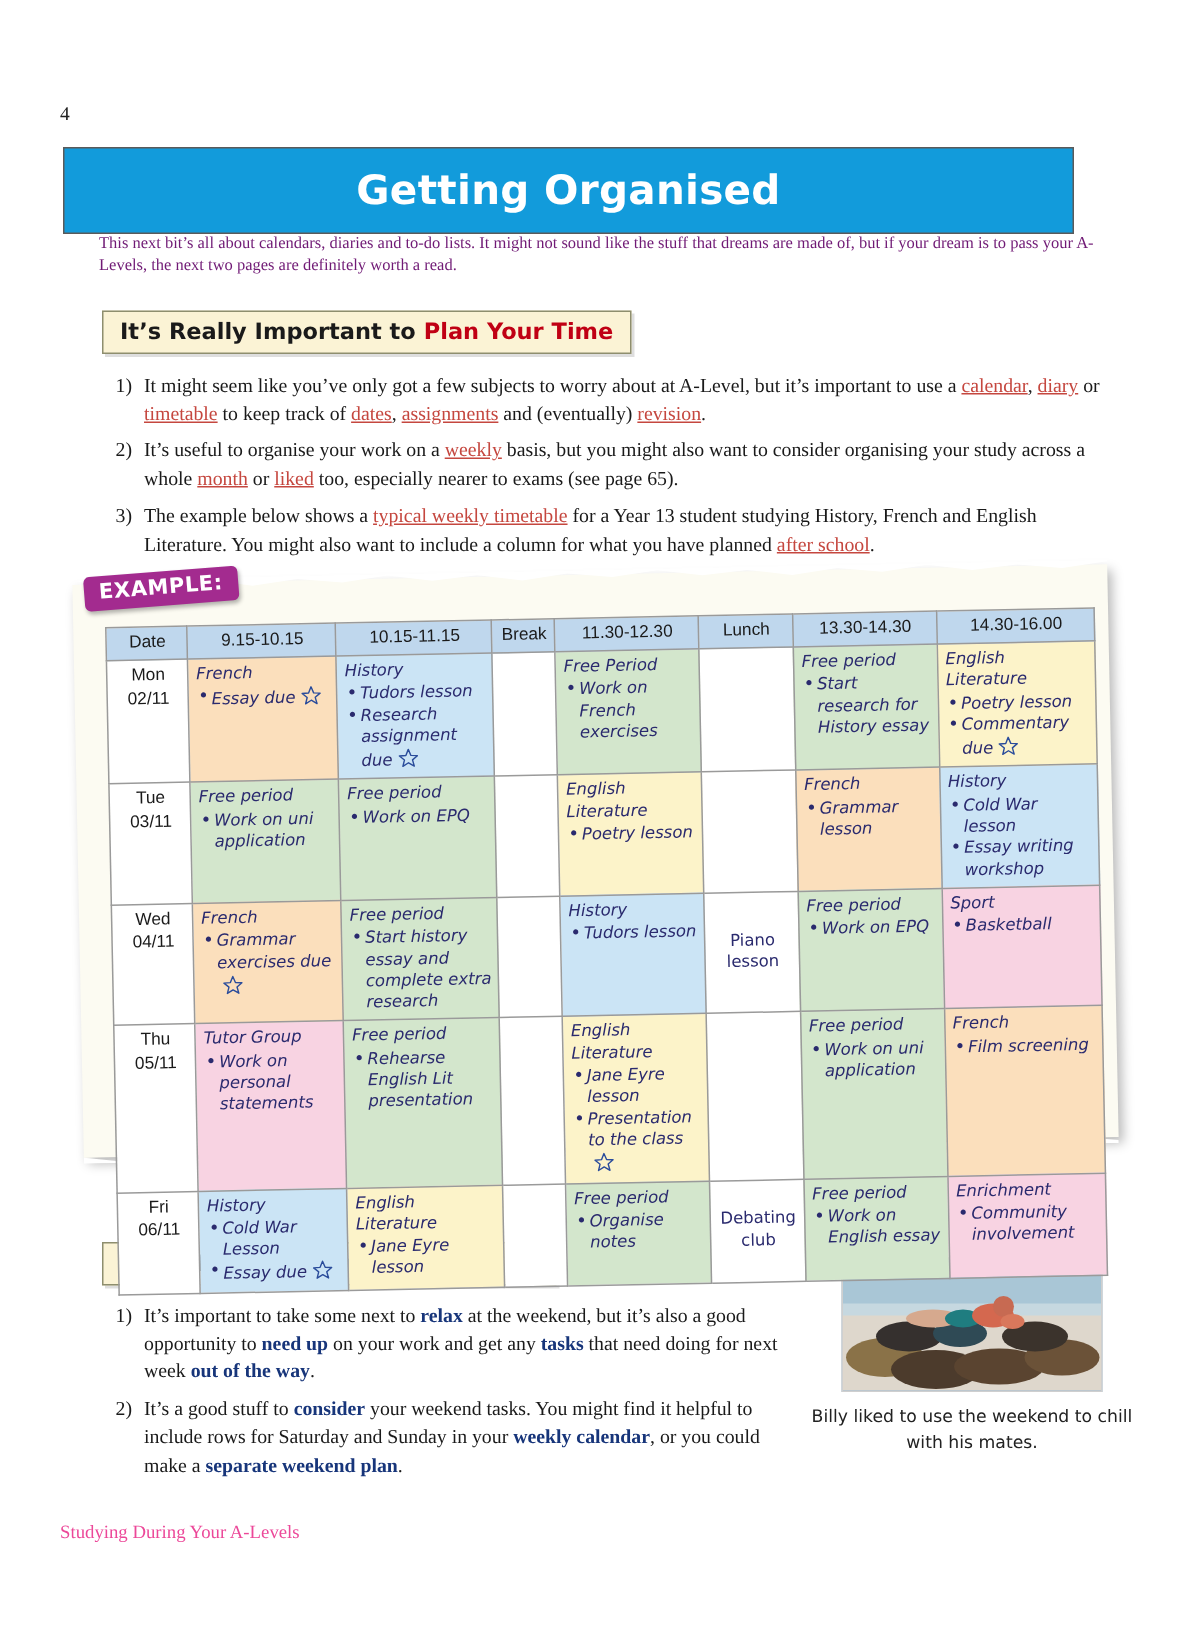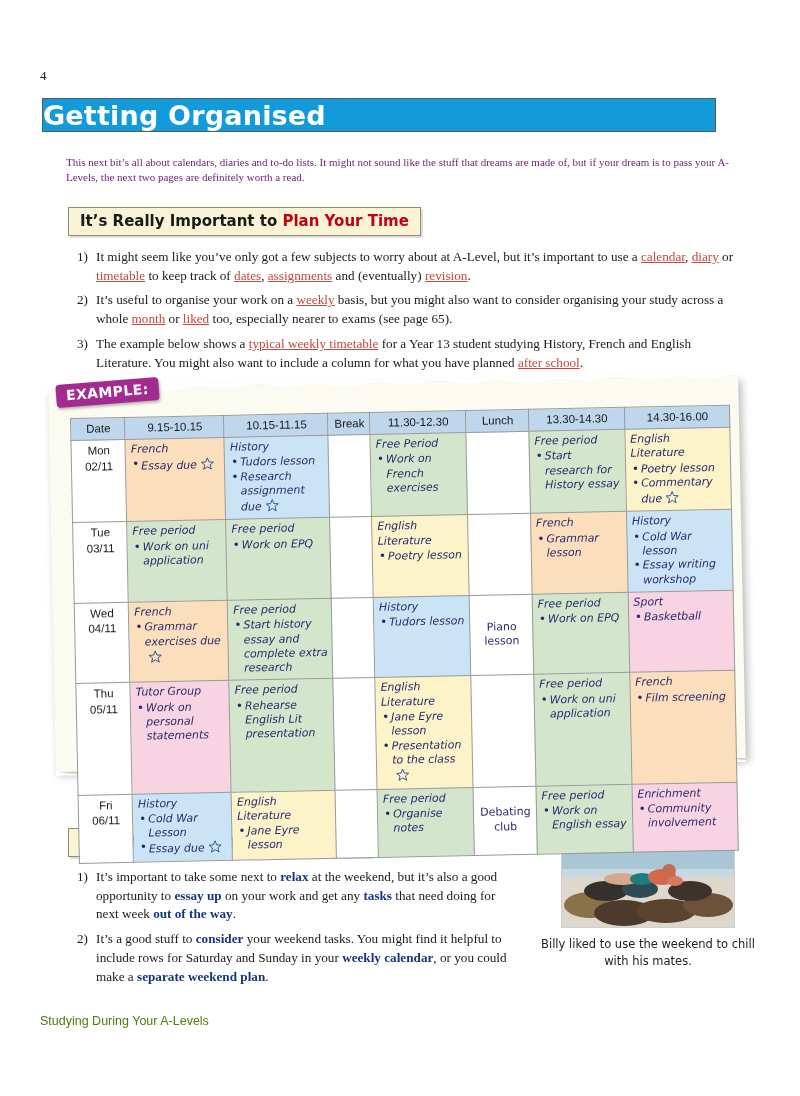--- a/index.html
+++ b/index.html
@@ -8,23 +8,23 @@
     font-family:"Liberation Sans", sans-serif;
     color:#1a1a1a;position:relative;overflow:hidden;
   }
   .page{position:absolute;left:0;top:0;width:800px;height:1096px;}
 
   
   .page-num{position:absolute;left:40px;top:68px;font-size:13px;color:#222;
             font-family:"Liberation Serif",serif;}
 
   
-  .banner{position:absolute;left:42px;top:98px;width:674px;height:34px;
+  .banner{position:absolute;left:42px;top:98px;width:674px;height:58px;
           background:#129BDB;border:1px solid #5a5a5a;box-sizing:border-box;
-          display:flex;align-items:center;justify-content:flex-start;}
+          display:flex;align-items:center;justify-content:center;}
   .banner-text{color:#ffffff;font-size:27px;font-weight:bold;letter-spacing:.2px;
                font-family:"DejaVu Sans",sans-serif;}
 
   
   .intro{position:absolute;left:66px;top:155px;width:672px;font-size:11px;
          line-height:1.38;color:#701a75;font-family:"Liberation Serif",serif;}
 
   
   .subhead{position:absolute;background:#FBF3D5;border:1px solid #8e8e6e;
            padding:4px 11px 5px 11px;font-size:15px;font-weight:bold;
@@ -91,22 +91,22 @@
 
   
   .photo{position:absolute;left:561px;top:838px;width:172px;height:88px;
          border:1px solid #cfcfcf;overflow:hidden;background:#9fbcd0;}
   .photo svg{display:block;}
   .caption{position:absolute;left:530px;top:936px;width:236px;text-align:center;
            font-size:11.5px;line-height:1.45;color:#222;
            font-family:"DejaVu Sans",sans-serif;}
 
   
-  .footer{position:absolute;left:40px;top:1014px;font-size:12.5px;color:#4d7c0f;
-          font-family:Liberation Sans, sans-serif;}
+  .footer{position:absolute;left:40px;top:1014px;font-size:12.5px;color:#ec4899;
+          font-family:Liberation Serif, serif;}
 </style>
 </head>
 <body>
 
 <div class="page">
 
   <div class="page-num">4</div>
 
   <div class="banner">
     <span class="banner-text">Getting Organised</span>
@@ -305,21 +305,21 @@
         </tbody>
     </table>
   </div>
 
   <div class="subhead" id="subhead-2">
     <span>Don’t Forget About the </span><span class="red">Weekend</span>
   </div>
   <div class="numlist" id="list-2">
       <div class="li">
         <span class="li-num">1)</span>
-        <span class="li-txt"><span>It’s important to take some next to </span><span class="b">relax</span><span> at the weekend, but it’s also a good opportunity to </span><span class="b">essay up</span><span> on your work and get any </span><span class="b">tasks</span><span> that need doing for next week </span><span class="b">out of the way</span><span>.</span></span>
+        <span class="li-txt"><span>It’s important to take some next to </span><span class="b">relax</span><span> at the weekend, but it’s also a good opportunity to </span><span class="b">need up</span><span> on your work and get any </span><span class="b">tasks</span><span> that need doing for next week </span><span class="b">out of the way</span><span>.</span></span>
       </div>
       <div class="li">
         <span class="li-num">2)</span>
         <span class="li-txt"><span>It’s a good stuff to </span><span class="b">consider</span><span> your weekend tasks.  You might find it helpful to include rows for Saturday and Sunday in your </span><span class="b">weekly calendar</span><span>, or you could make a </span><span class="b">separate weekend plan</span><span>.</span></span>
       </div>
     </div>
 
   <div class="photo">
     <svg width="172" height="88" viewBox="0 0 172 88">
       <rect x="0" y="0" width="172" height="36" fill="#a9c6d6"></rect>

